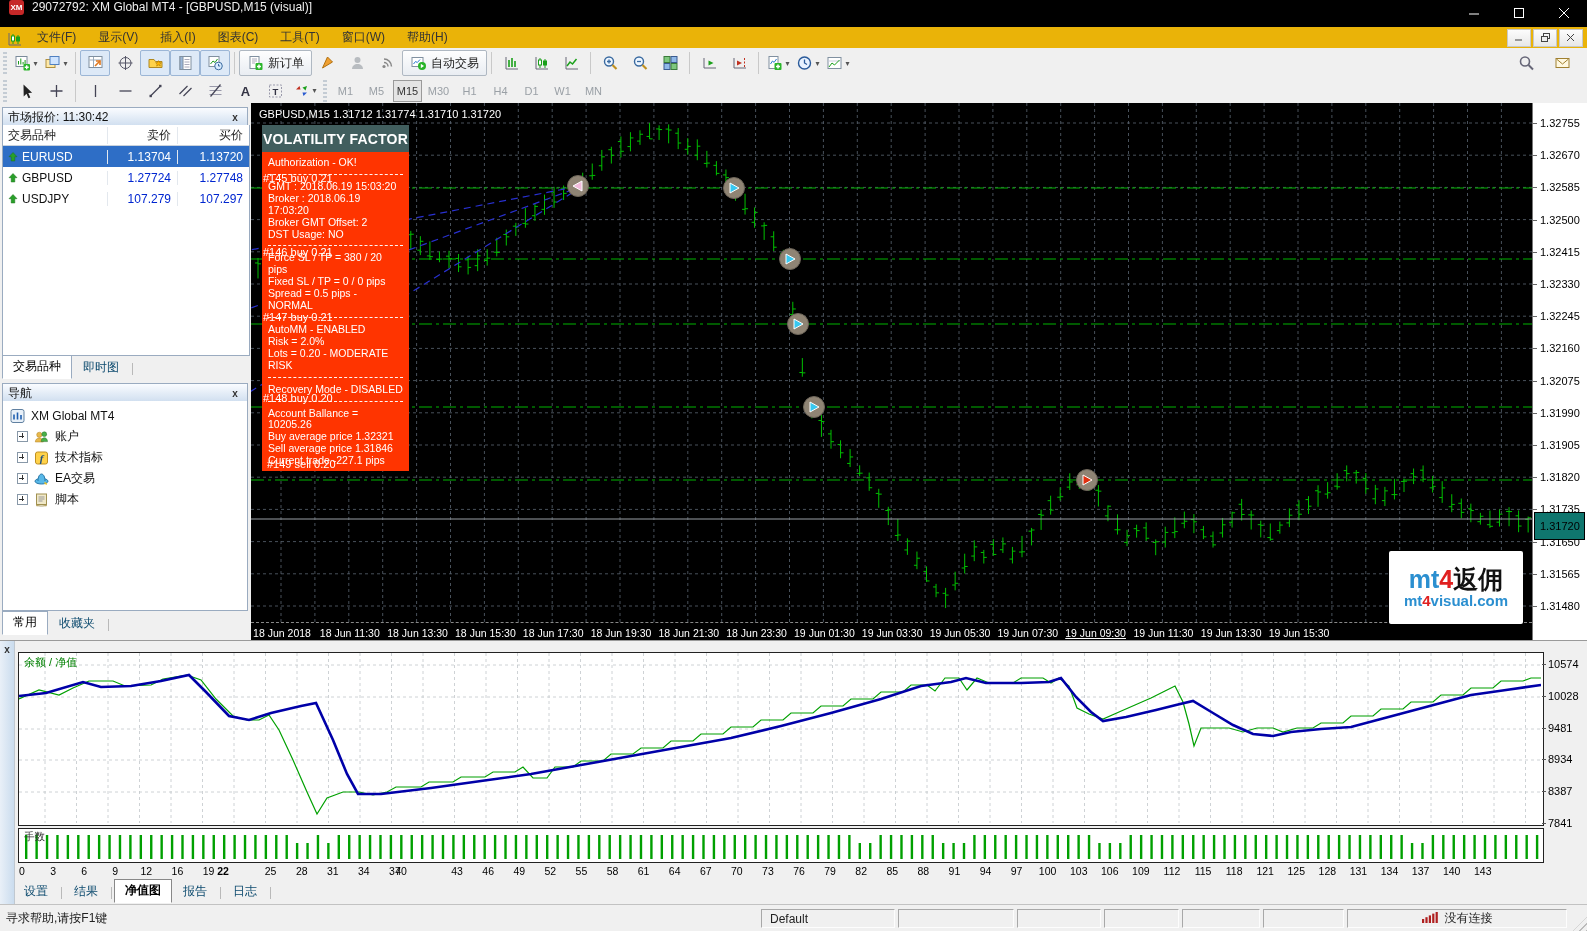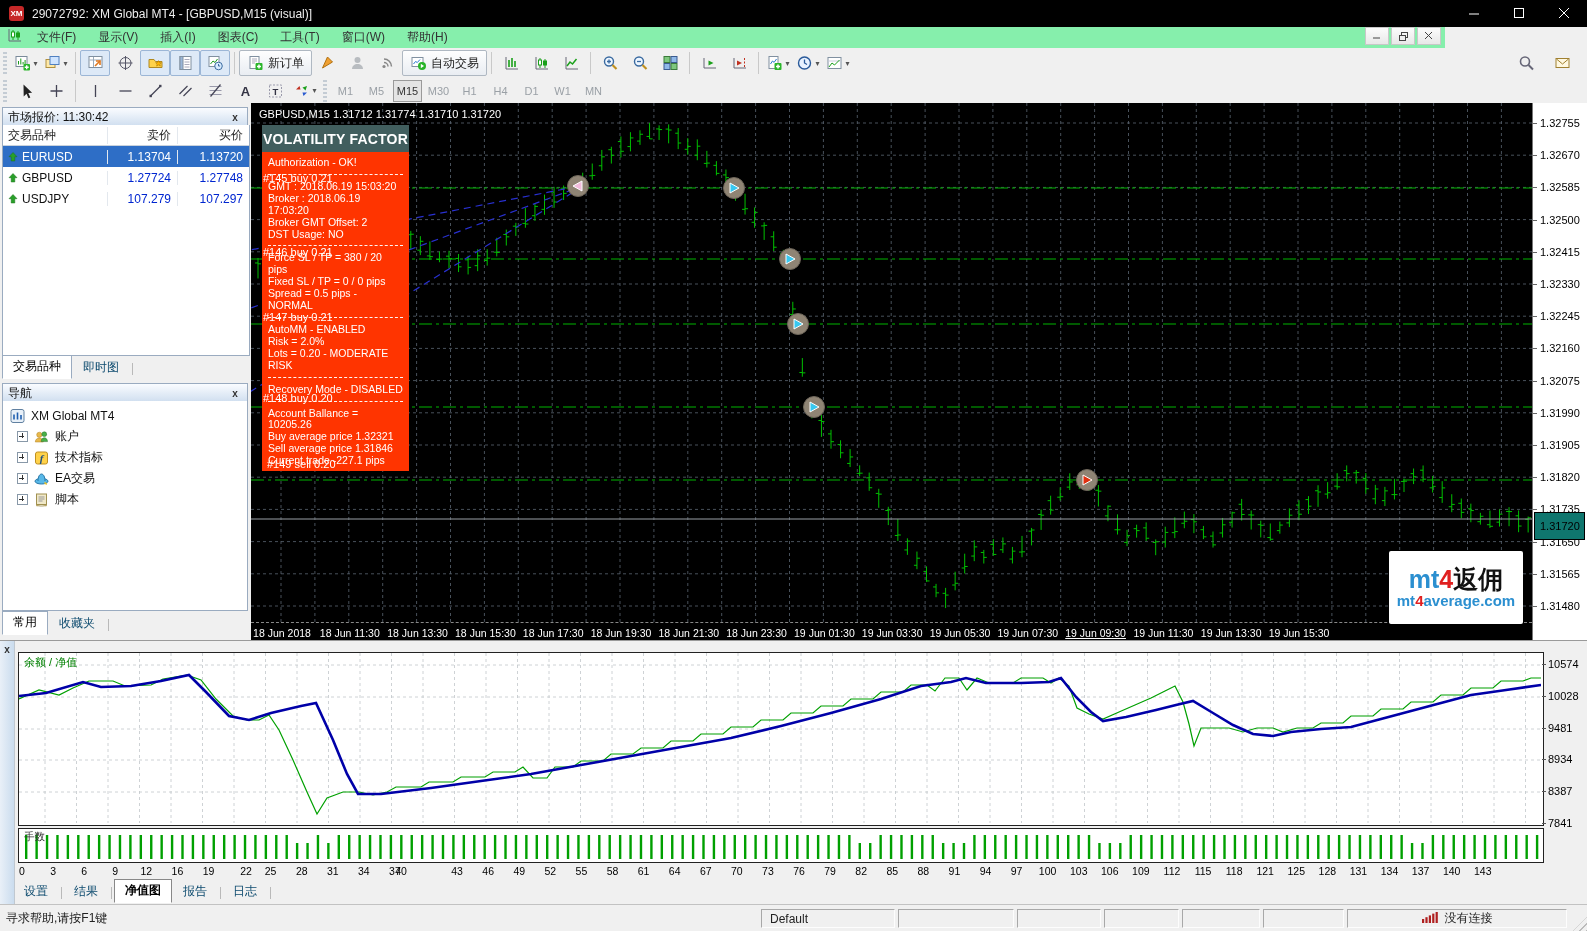--- a/index.html
+++ b/index.html
@@ -1,26 +1,26 @@
 <!DOCTYPE html>
 <html><head>
 <meta charset="utf-8">
 <style>
   html,body{margin:0;padding:0;width:1587px;height:931px;overflow:hidden;
     font-family:"Liberation Sans","DejaVu Sans",sans-serif;background:#f0f0f0;
     -webkit-user-select:none;user-select:none;position:relative;font-size:12px;color:#222}
   
-  #titlebar{position:absolute;left:0;top:0;width:1587px;height:27px;background:#000;display:flex;align-items:center}
+  #titlebar{position:absolute;left:0;top:0;width:1587px;height:27px;background:#000;display:flex;}
   #xm-icon{width:15px;height:15px;margin:0 8px 0 9px;background:#c62828;border-radius:3px;color:#fff;
     font-size:8px;font-weight:bold;display:flex;align-items:center;justify-content:center}
   #title-text{color:#eee;font-size:12px}
   #win-controls{margin-left:auto;display:flex;height:27px}
   .wc{width:45px;height:27px;display:flex;align-items:center;justify-content:center;color:#fff;font-size:12px}
   
-  #menubar{position:absolute;left:0;top:27px;width:1445px;height:21px;background:#86efac;border-bottom:1px solid #e0e0e0;display:flex;align-items:flex-start}
+  #menubar{position:absolute;left:0;top:27px;width:1587px;height:21px;background:#eab308;border-bottom:1px solid #e0e0e0;display:flex;align-items:center}
   #mdi-icon{width:16px;height:14px;margin:0 4px 0 6px}
   .menu-item{padding:2px 11px;color:#333;font-size:12px;cursor:default}
   #mdi-controls{margin-left:auto;display:flex;margin-right:4px}
   .mdi-btn{width:22px;height:16px;display:flex;align-items:center;justify-content:center;color:#555;
     border:1px solid #c8c8c8;background:linear-gradient(#fcfcfc,#e8e8e8);margin-left:2px;font-size:9px}
   
   #toolbar1{position:absolute;left:0;top:48px;width:1587px;height:30px;background:#f0f0f0;border-bottom:1px solid #dcdcdc;display:flex;align-items:center}
   #toolbar2{position:absolute;left:0;top:78px;width:1587px;height:25px;background:#f0f0f0;border-bottom:1px solid #b5b5b5;display:flex;align-items:center}
   .tb-btn{min-width:26px;height:24px;display:flex;align-items:center;justify-content:center;border:1px solid transparent;border-radius:2px;padding:0 1px}
   #toolbar2 .tb-btn{height:21px}
@@ -1136,21 +1136,21 @@
         <div class="vf-sep"></div>
         <div class="vf-line">Account Ballance = 10205.26</div>
         <div class="vf-line">Buy average price 1.32321</div>
         <div class="vf-line">Sell average price 1.31846</div>
         <div class="vf-line">Current trade -227.1 pips</div>
       </div>
   </div>
   <div id="account-profit" style="left: 14px; top: 303px;">Account Profit = -474.98</div>
   <div id="watermark">
     <div id="wm1"><span class="wm-blue">mt</span><span class="wm-red">4</span><span class="wm-black">返佣</span></div>
-    <div id="wm2"><span class="wm-blue">mt</span><span class="wm-red">4</span><span class="wm-blue">average.com</span></div>
+    <div id="wm2"><span class="wm-blue">mt</span><span class="wm-red">4</span><span class="wm-blue">visual.com</span></div>
   </div>
   <div id="pscale">
     <div id="cur-price" style="top: 409px;">1.31720</div>
   <div class="pl" style="top: 20px;">1.32755</div>
       <div class="ptick" style="top: 20px;"></div>
       <div class="pl" style="top: 52.2px;">1.32670</div>
       <div class="ptick" style="top: 52.2px;"></div>
       <div class="pl" style="top: 84.4px;">1.32585</div>
       <div class="ptick" style="top: 84.4px;"></div>
       <div class="pl" style="top: 116.6px;">1.32500</div>
@@ -1444,21 +1444,21 @@
     <div class="eqtick" style="top: 150px;"></div>
     <div class="eql" style="top: 182px;">7841</div>
     <div class="eqtick" style="top: 182px;"></div>
     <div class="xl" style="left: 22px;">0</div>
     <div class="xl" style="left: 53.08px;">3</div>
     <div class="xl" style="left: 84.16px;">6</div>
     <div class="xl" style="left: 115.24px;">9</div>
     <div class="xl" style="left: 146.32px;">12</div>
     <div class="xl" style="left: 177.4px;">16</div>
     <div class="xl" style="left: 208.48px;">19</div>
-    <div class="xl" style="left: 246px;">22</div>
+    <div class="xl" style="left: 223px; font-weight: bold;">22</div>
     <div class="xl" style="left: 270.64px;">25</div>
     <div class="xl" style="left: 301.72px;">28</div>
     <div class="xl" style="left: 332.8px;">31</div>
     <div class="xl" style="left: 363.88px;">34</div>
     <div class="xl" style="left: 394.96px;">37</div>
     <div class="xl" style="left: 401px;">40</div>
     <div class="xl" style="left: 457.12px;">43</div>
     <div class="xl" style="left: 488.2px;">46</div>
     <div class="xl" style="left: 519.28px;">49</div>
     <div class="xl" style="left: 550.36px;">52</div>

